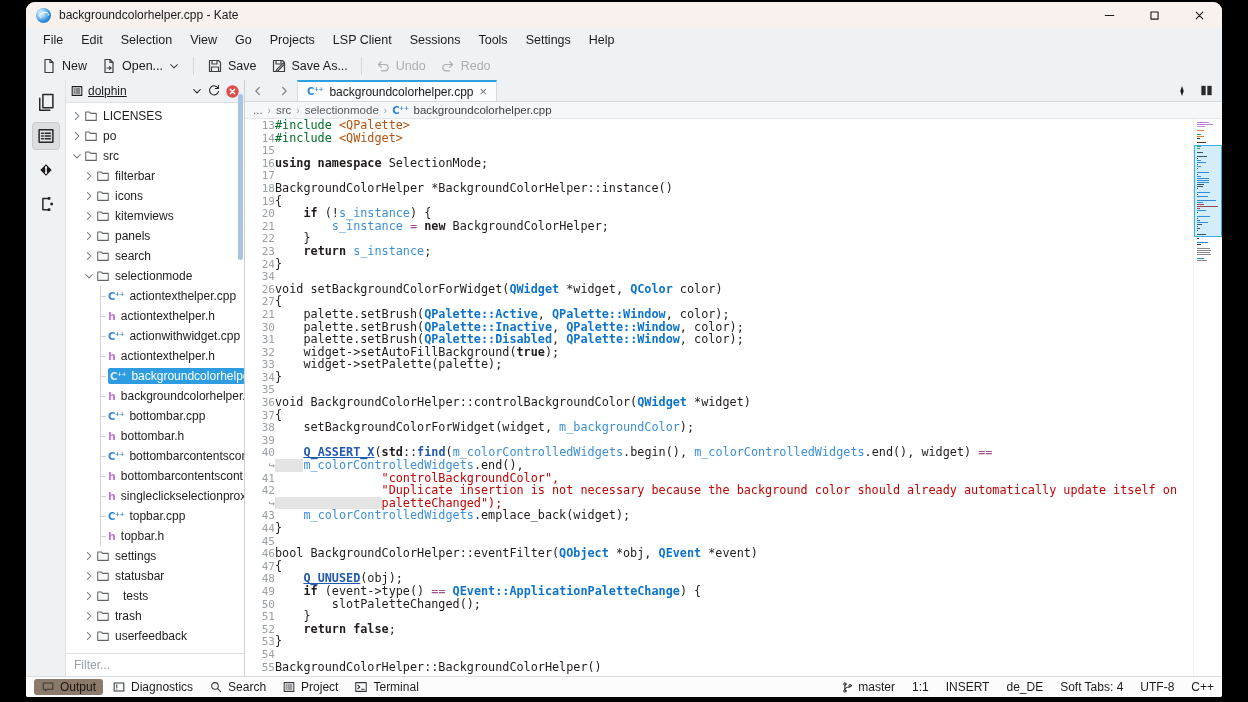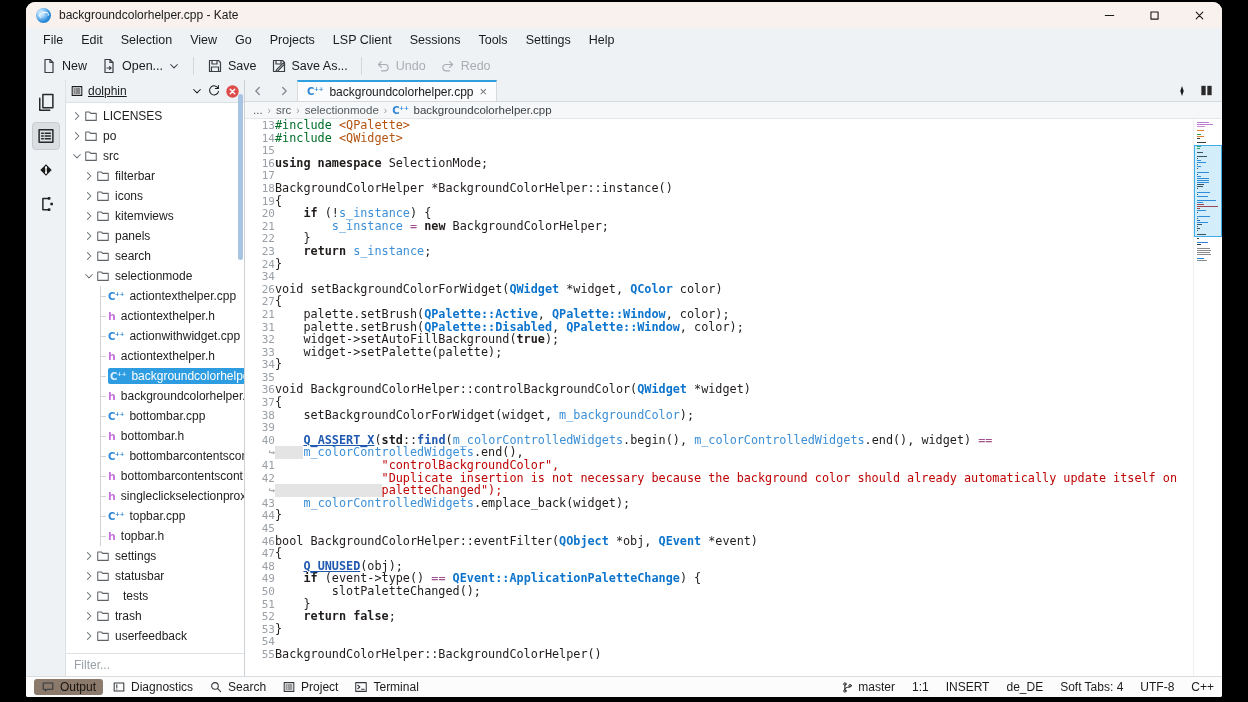--- a/index.html
+++ b/index.html
@@ -700,20 +700,21 @@
           <div class="crow"><span class="ln">19</span><span>{</span></div>
           <div class="crow"><span class="ln">20</span><span>    </span><span class="c-k">if</span><span> (!</span><span class="c-v">s_instance</span><span>) {</span></div>
           <div class="crow"><span class="ln">21</span><span>        </span><span class="c-v">s_instance</span><span> </span><span class="c-o">=</span><span> </span><span class="c-k">new</span><span> BackgroundColorHelper;</span></div>
           <div class="crow"><span class="ln">22</span><span>    }</span></div>
           <div class="crow"><span class="ln">23</span><span>    </span><span class="c-k">return</span><span> </span><span class="c-v">s_instance</span><span>;</span></div>
           <div class="crow"><span class="ln">24</span><span>}</span></div>
           <div class="crow"><span class="ln">34</span></div>
           <div class="crow"><span class="ln">26</span><span>void setBackgroundColorForWidget(</span><span class="c-t">QWidget</span><span> *widget, </span><span class="c-t">QColor</span><span> color)</span></div>
           <div class="crow"><span class="ln">27</span><span>{</span></div>
           <div class="crow"><span class="ln">21</span><span>    palette.setBrush(</span><span class="c-t">QPalette::Active</span><span>, </span><span class="c-t">QPalette::Window</span><span>, color);</span></div>
+          <div class="crow"><span class="ln">30</span><span>    palette.setBrush(</span><span class="c-t">QPalette::Inactive</span><span>, </span><span class="c-t">QPalette::Window</span><span>, color);</span></div>
           <div class="crow"><span class="ln">31</span><span>    palette.setBrush(</span><span class="c-t">QPalette::Disabled</span><span>, </span><span class="c-t">QPalette::Window</span><span>, color);</span></div>
           <div class="crow"><span class="ln">32</span><span>    widget-&gt;setAutoFillBackground(</span><span class="c-k">true</span><span>);</span></div>
           <div class="crow"><span class="ln">33</span><span>    widget-&gt;setPalette(palette);</span></div>
           <div class="crow"><span class="ln">34</span><span>}</span></div>
           <div class="crow"><span class="ln">35</span></div>
           <div class="crow"><span class="ln">36</span><span>void BackgroundColorHelper::controlBackgroundColor(</span><span class="c-t">QWidget</span><span> *widget)</span></div>
           <div class="crow"><span class="ln">37</span><span>{</span></div>
           <div class="crow"><span class="ln">38</span><span>    setBackgroundColorForWidget(widget, </span><span class="c-v">m_backgroundColor</span><span>);</span></div>
           <div class="crow"><span class="ln">39</span></div>
           <div class="crow"><span class="ln">40</span><span>    </span><span class="c-m">Q_ASSERT_X</span><span>(</span><span class="c-k">std</span><span>::</span><span class="c-t2">find</span><span>(</span><span class="c-v">m_colorControlledWidgets</span><span>.begin(), </span><span class="c-v">m_colorControlledWidgets</span><span>.end(), widget) </span><span class="c-o">==</span></div>

